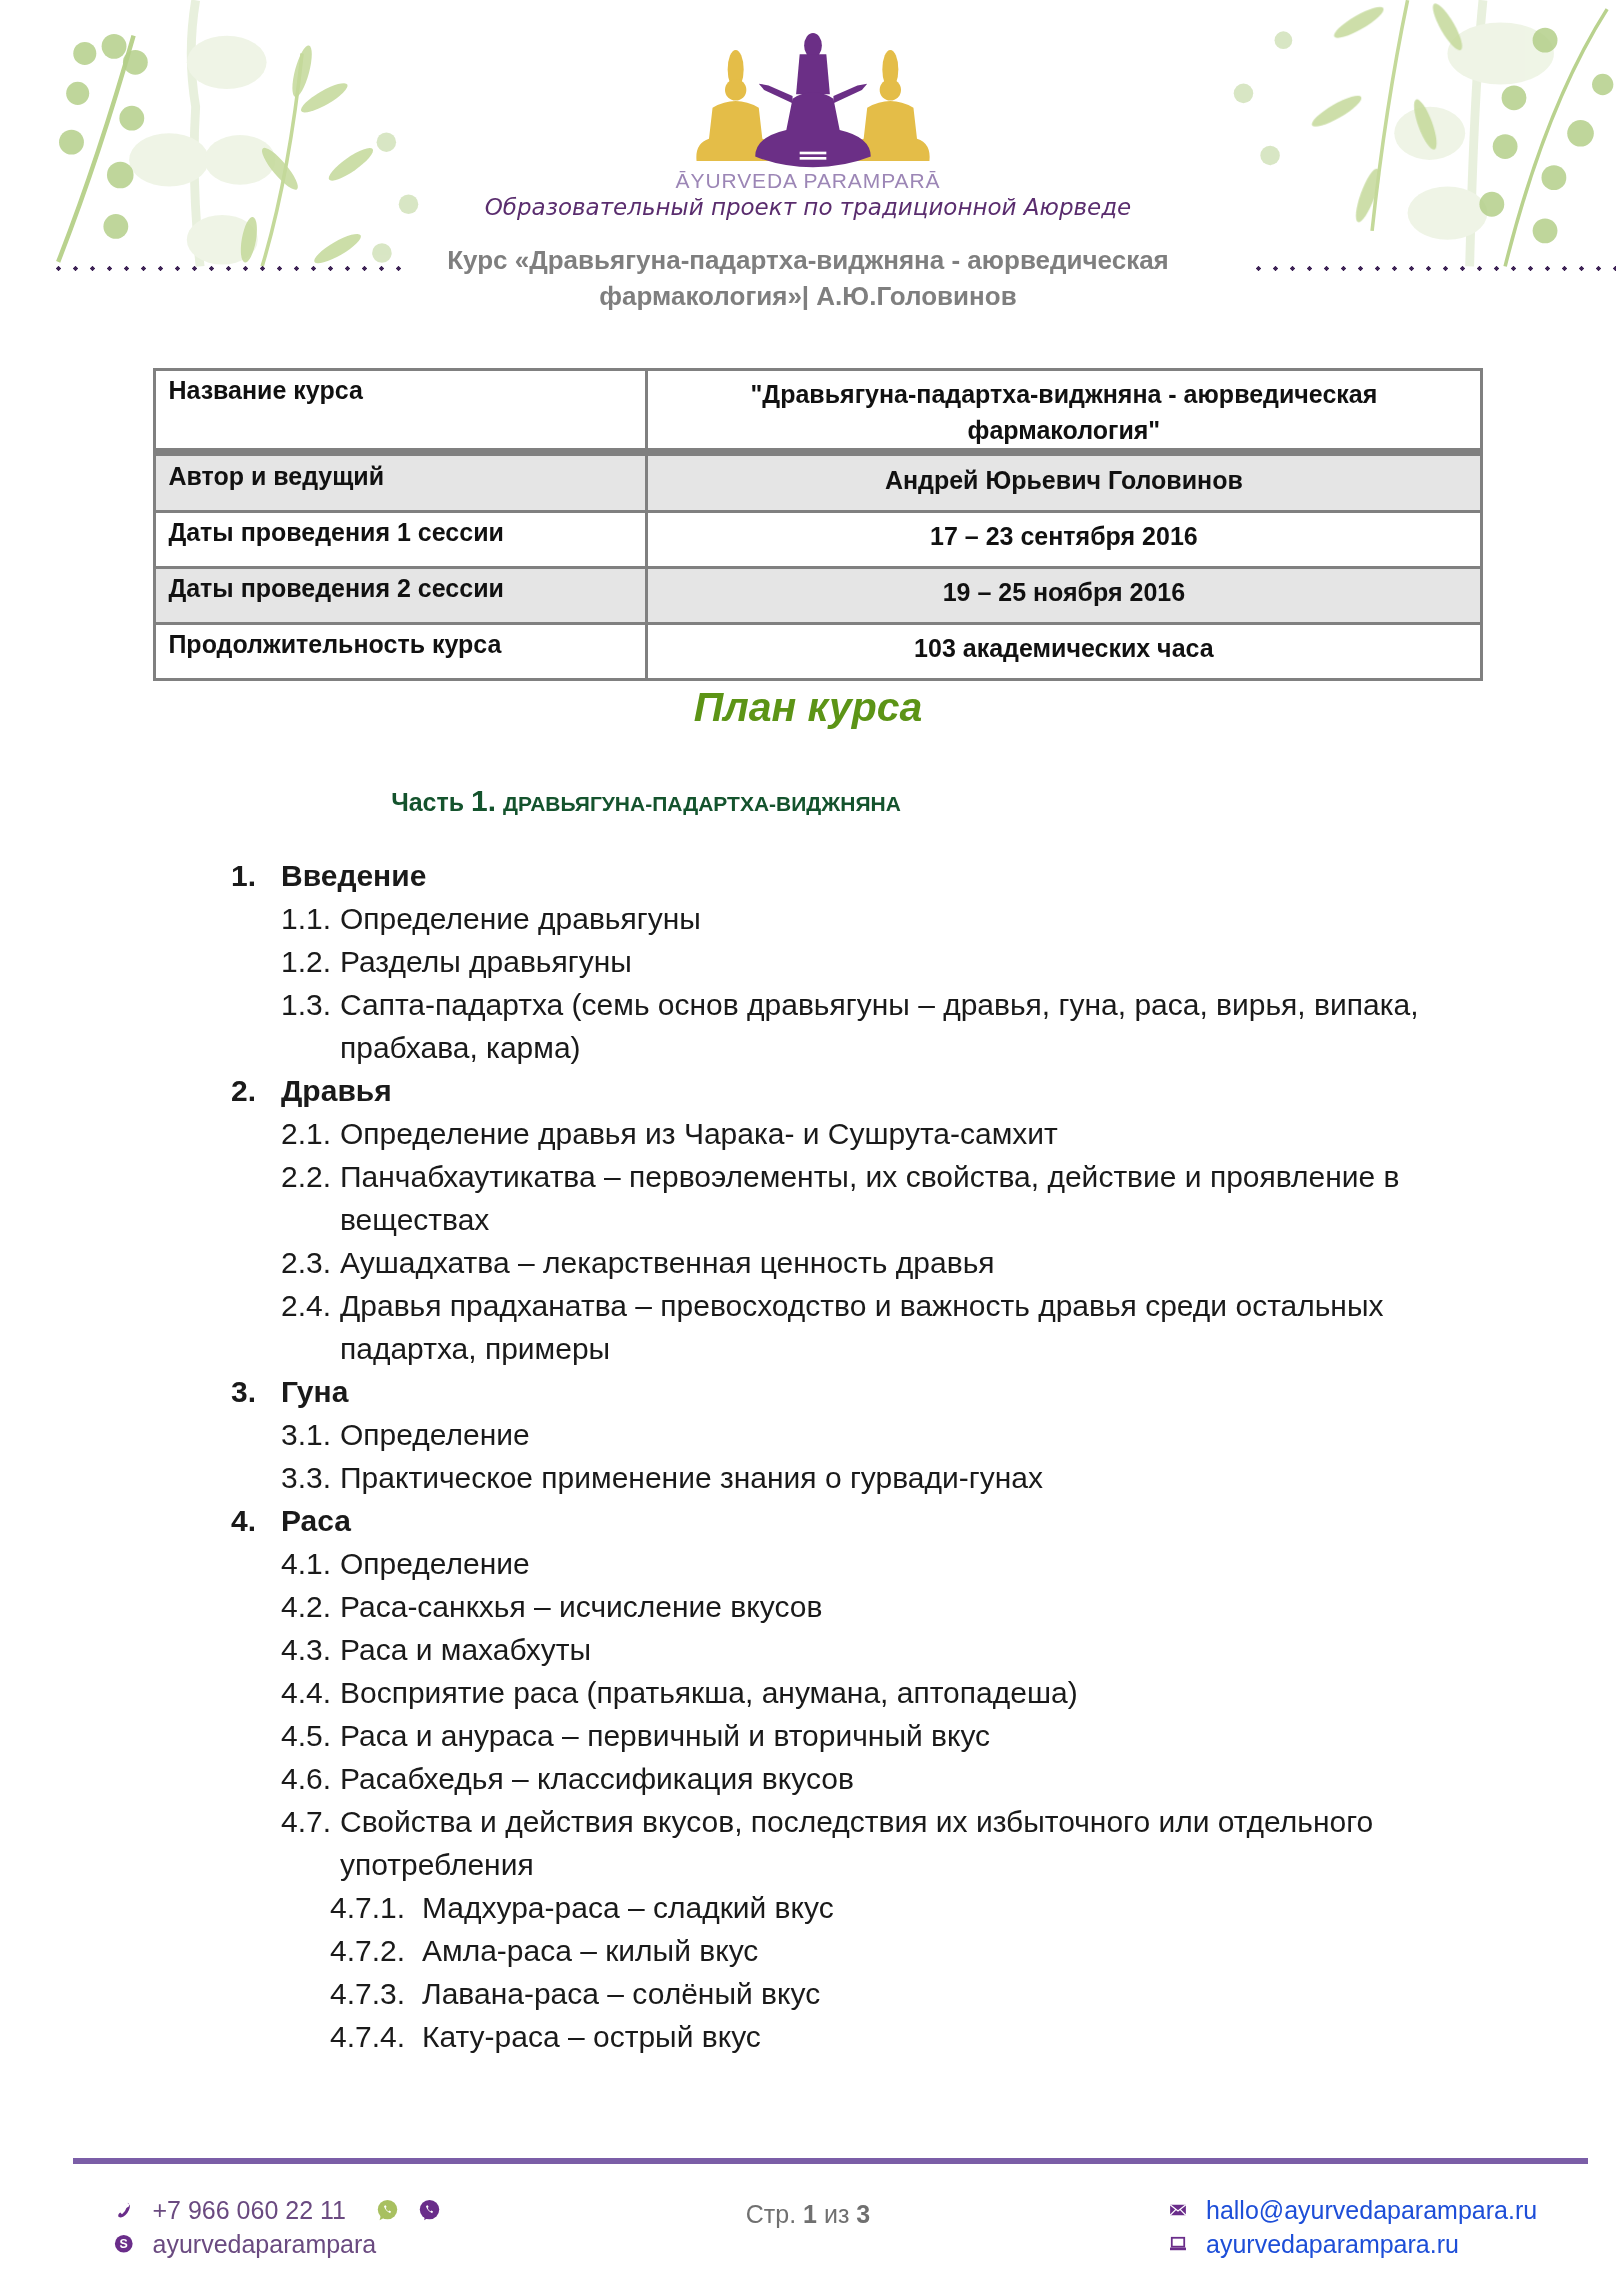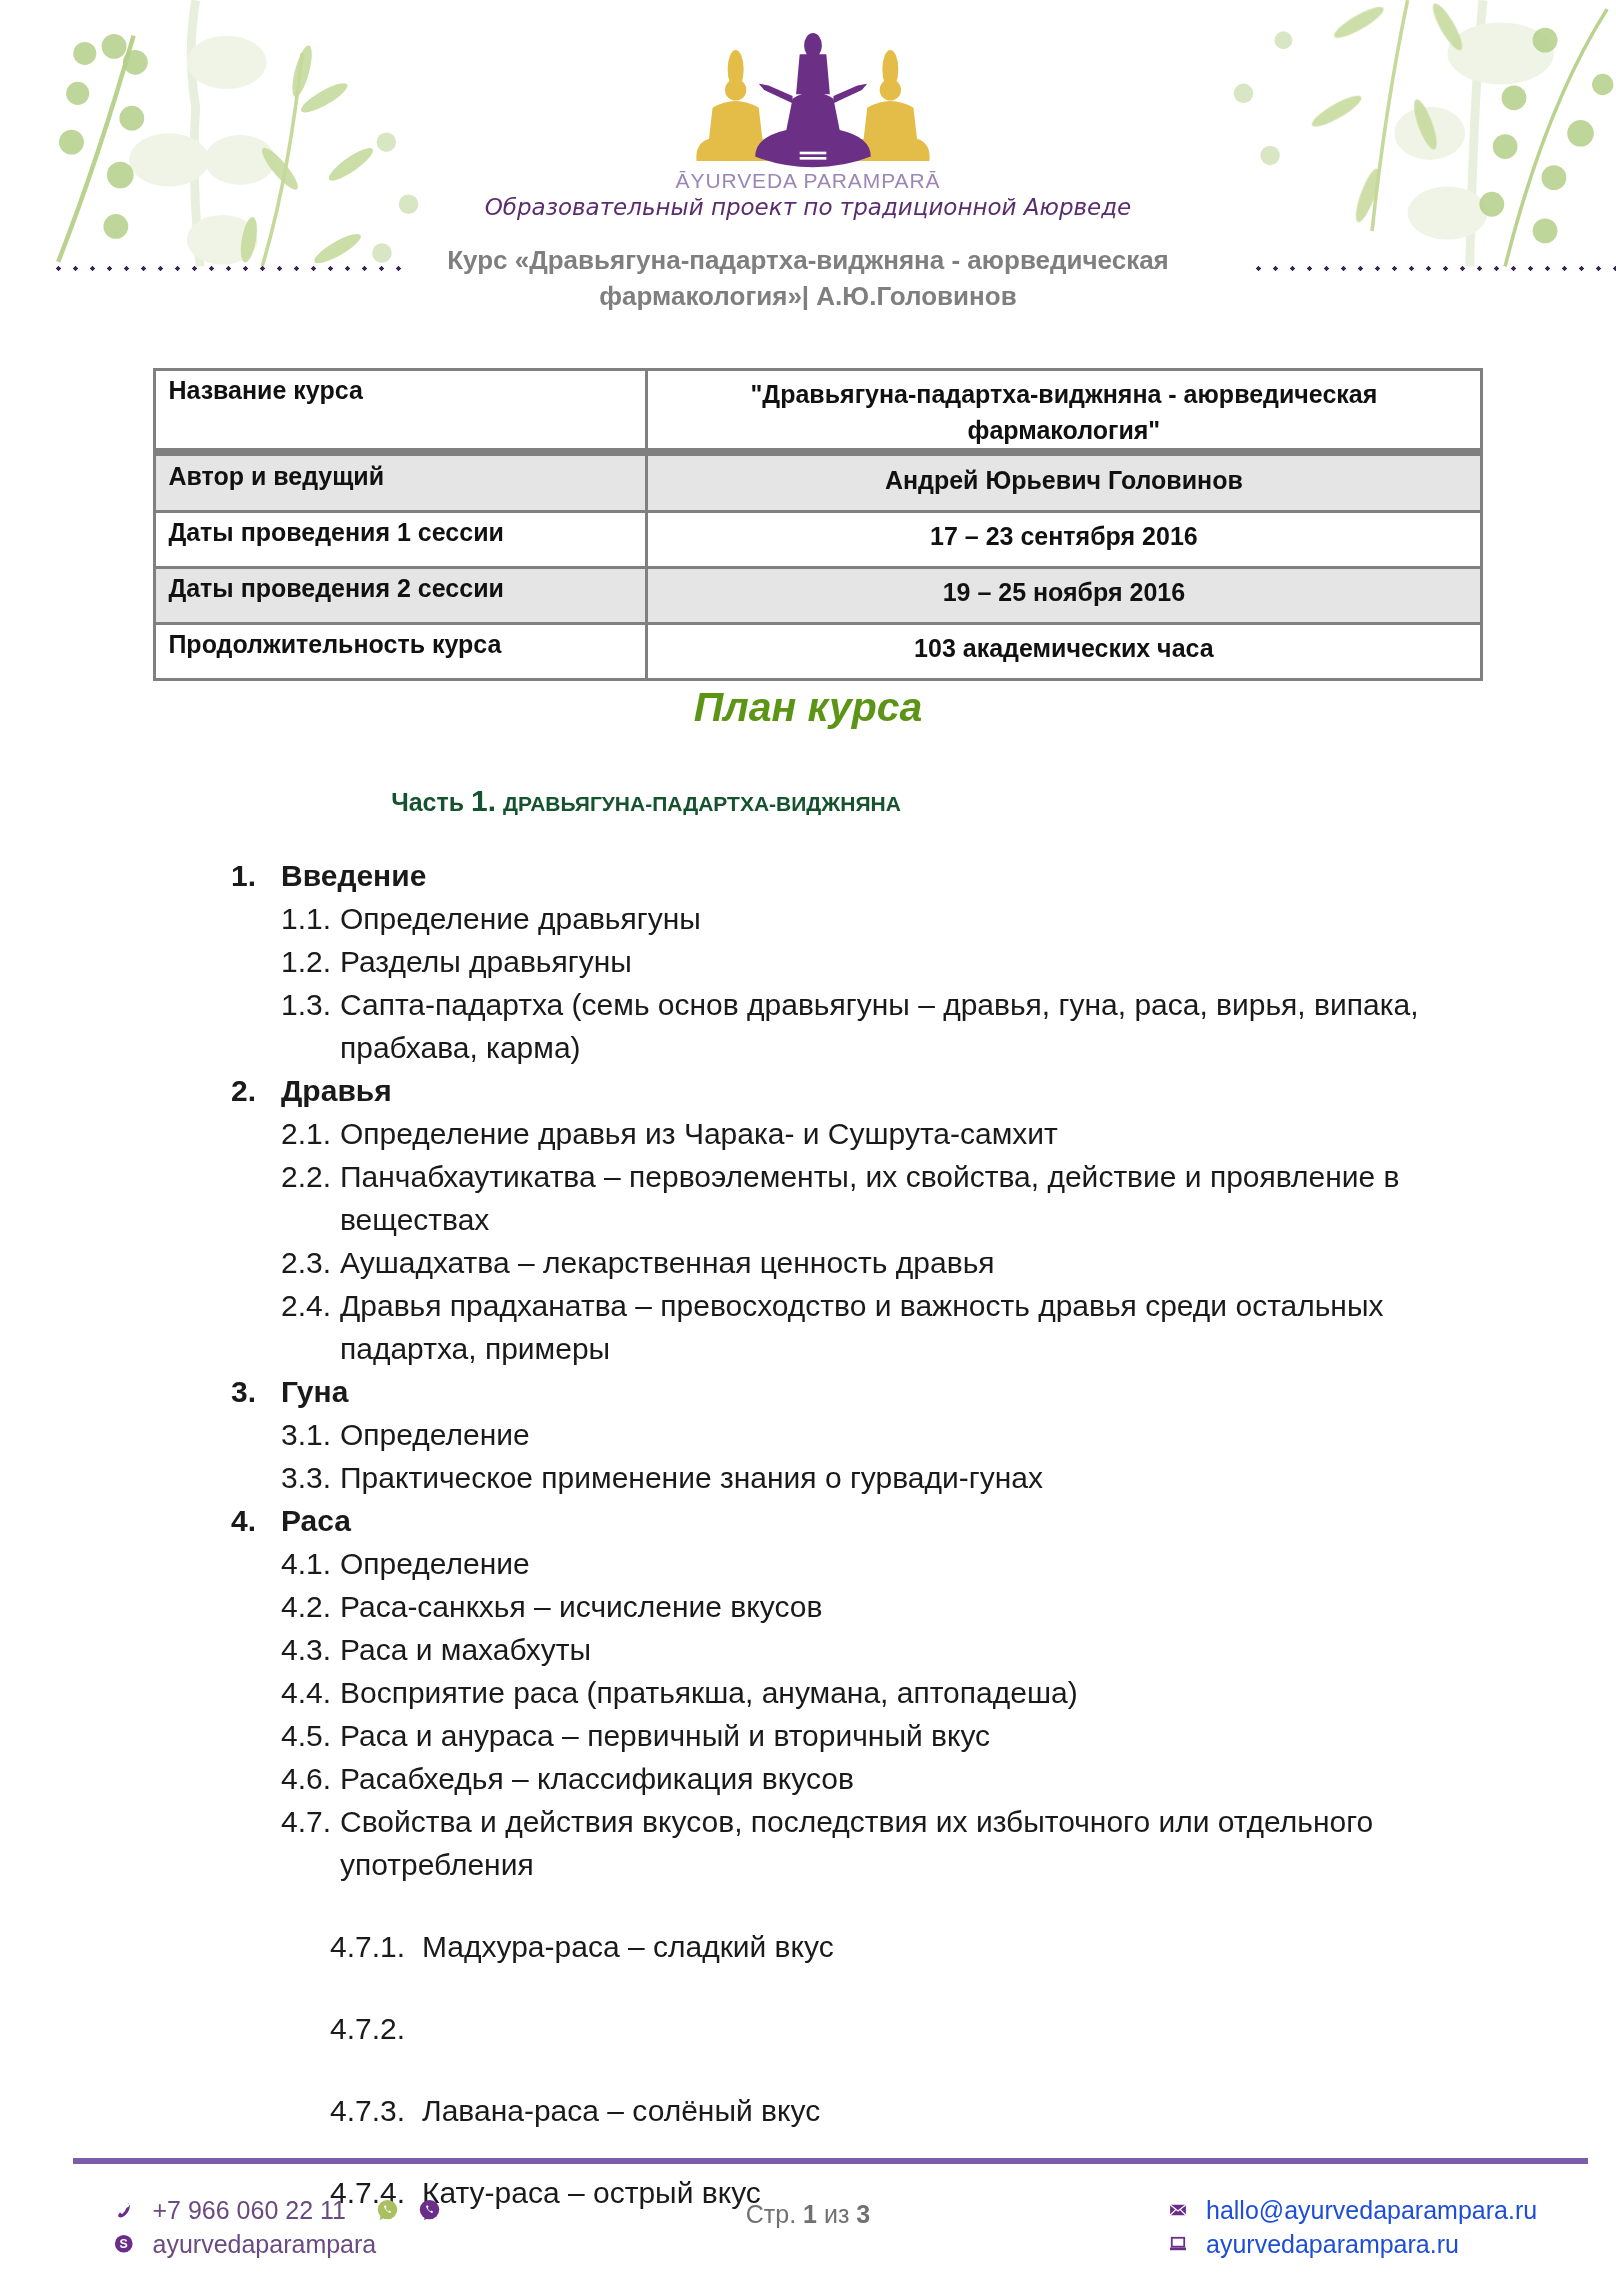--- a/index.html
+++ b/index.html
@@ -44,21 +44,21 @@
     .part-title .big { font-size: 30px; }
     .part-title .sc { font-size: 21px; }
 
     
     .outline { position: absolute; left: 231px; top: 854px; width: 1261px;
                font-size: 30px; line-height: 43px; color: #1a1a1a; }
     .ol-l1 { display: flex; font-weight: bold; }
     .ol-l1 .num { width: 50px; flex: none; }
     .ol-l2 { display: flex; padding-left: 50px; }
     .ol-l2 .num { width: 59px; flex: none; }
-    .ol-l3 { display: flex; padding-left: 99px; margin-top: 39px; }
+    .ol-l3 { display: flex; padding-left: 99px; }
     .ol-l3 .num { width: 92px; flex: none; }
     .ol-text { flex: 1; }
 
     
     .footer-rule { position: absolute; left: 73px; top: 2158px; width: 1515px; height: 6.2px; background: #7b5ea7; }
     .footer-left { position: absolute; left: 114px; top: 2193px; font-size: 25px; color: #6a4a80; line-height: 34px; }
     .footer-right { position: absolute; left: 1169px; top: 2193px; font-size: 25px; color: #1d4ed8; line-height: 34px; }
     .footer-page { position: absolute; left: 0; width: 1616px; top: 2200px; text-align: center;
                    font-size: 25px; color: #707070; }
     .footer-page b { font-weight: bold; }
@@ -277,20 +277,21 @@
     <div class="ol-l2">
       <span class="num">4.7.</span>
       <span class="ol-text">Свойства и действия вкусов, последствия их избыточного или отдельного употребления</span>
     </div>
     <div class="ol-l3">
       <span class="num">4.7.1.</span>
       <span class="ol-text">Мадхура-раса – сладкий вкус</span>
     </div>
     <div class="ol-l3">
       <span class="num">4.7.2.</span>
+      <span class="ol-text">Амла-раса – килый вкус</span>
     </div>
     <div class="ol-l3">
       <span class="num">4.7.3.</span>
       <span class="ol-text">Лавана-раса – солёный вкус</span>
     </div>
     <div class="ol-l3">
       <span class="num">4.7.4.</span>
       <span class="ol-text">Кату-раса – острый вкус</span>
     </div>
   </div>

